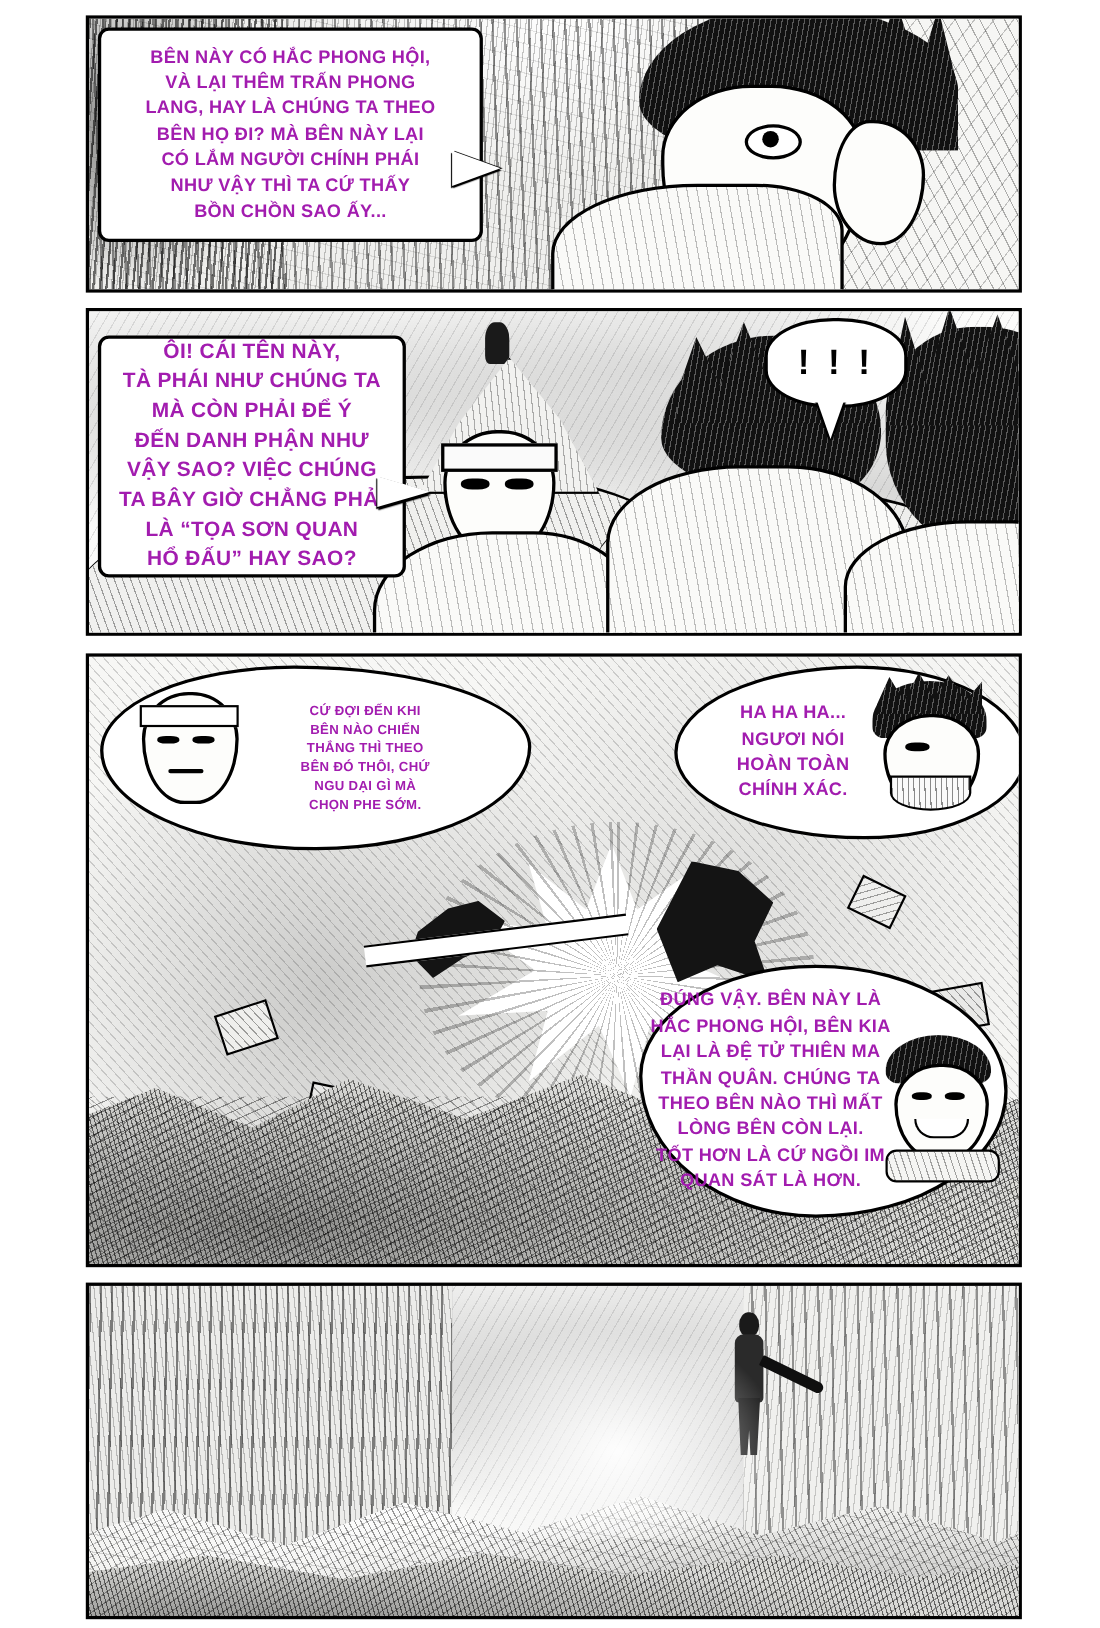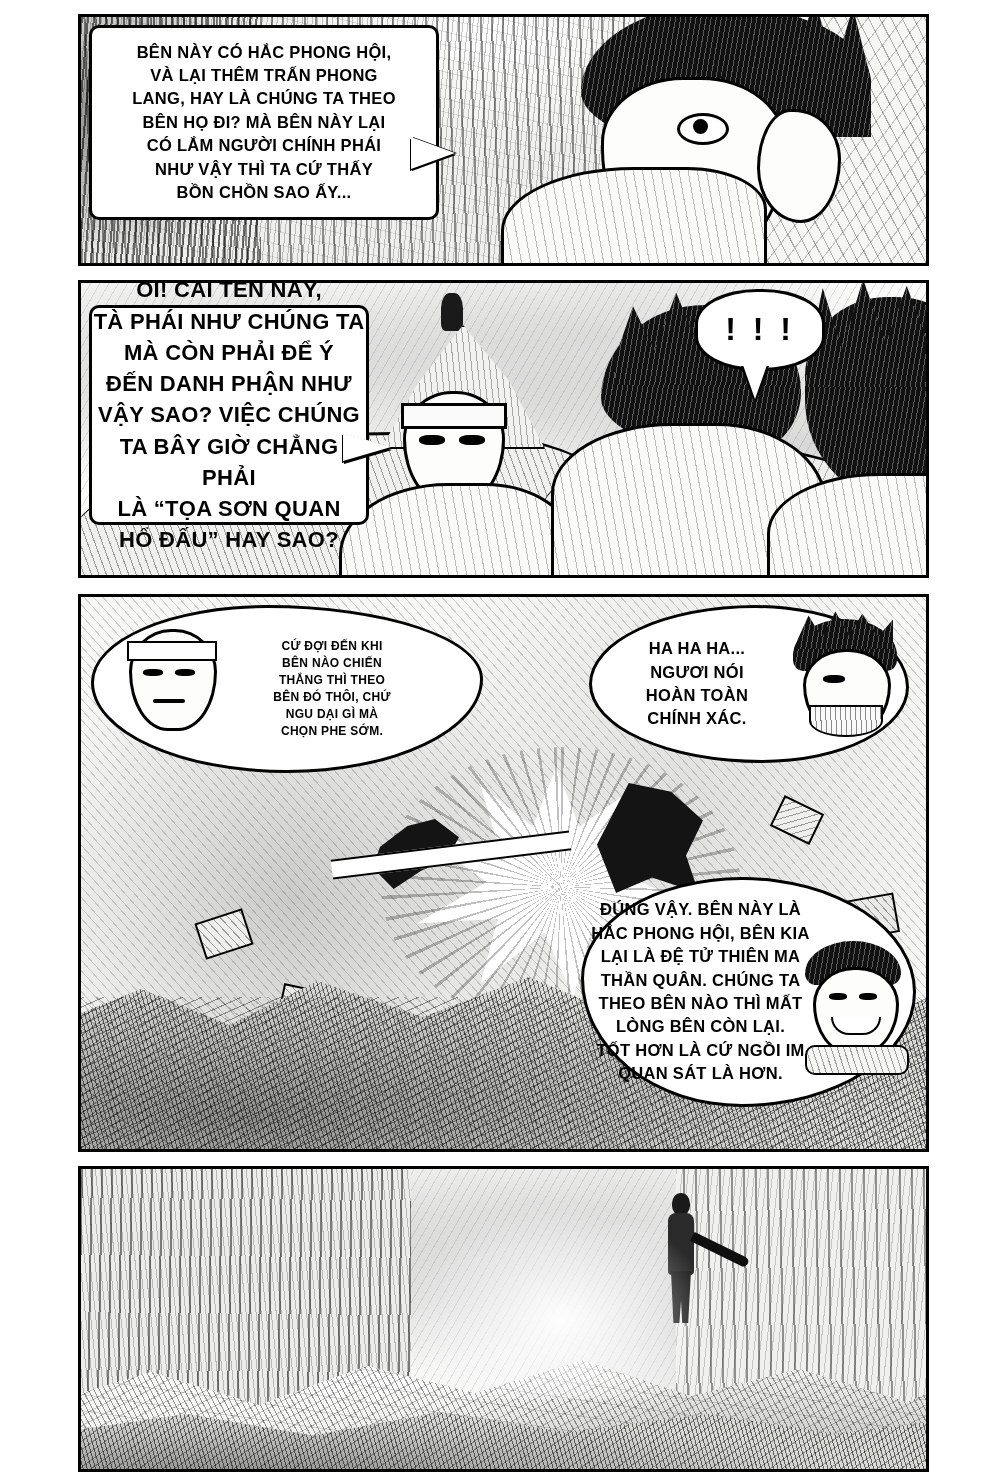--- a/index.html
+++ b/index.html
@@ -99,21 +99,21 @@
     align-items: center;
     justify-content: center;
     text-align: center;
     box-sizing: border-box;
   }
   .balloon-text {
     font-family: "Liberation Sans", sans-serif;
     font-weight: 700;
     letter-spacing: 0.3px;
     line-height: 1.42;
-    color: #000000;
+    color: #a21caf;
     white-space: pre-line;
     text-transform: uppercase;
   }
   .b-rect { border-radius: 10px; }
   .b-round { border-radius: 48% 48% 48% 48% / 42% 42% 42% 42%; }
   .b-blob1 { border-radius: 45% 55% 50% 50% / 46% 44% 56% 54%; }
   .b-blob2 { border-radius: 52% 48% 46% 54% / 50% 52% 48% 50%; }
   .b-blob3 { border-radius: 48% 52% 52% 48% / 44% 50% 50% 56%; }
   .head-oval {
     position: absolute;
@@ -209,21 +209,21 @@
       <div class="tex-hair" style="left:520px; top:22px; width:200px; height:150px; border-radius:52% 48% 30% 70% / 62% 58% 42% 38%;"></div>
       <div class="tex-hair" style="left:534px; top:6px; width:180px; height:96px; clip-path: polygon(0% 72%, 10% 18%, 22% 64%, 34% 4%, 46% 58%, 58% 10%, 72% 62%, 84% 20%, 100% 70%, 100% 100%, 0% 100%);"></div>
       <div class="cloak" style="left:470px; top:140px; width:270px; height:170px; border-radius:44% 40% 0 0 / 40% 46% 0 0;"></div>
 
       <div class="tex-hair" style="left:724px; top:14px; width:180px; height:210px; border-radius:48% 52% 36% 64% / 40% 46% 60% 54%;"></div>
       <div class="tex-hair" style="left:726px; top:-6px; width:175px; height:110px; clip-path: polygon(0% 78%, 9% 10%, 20% 66%, 32% 2%, 45% 60%, 57% 8%, 70% 64%, 83% 16%, 100% 74%, 100% 100%, 0% 100%);"></div>
       <div class="cloak" style="left:686px; top:190px; width:250px; height:120px; border-radius:44% 40% 0 0 / 48% 46% 0 0;"></div>
     </div>
 
     <div class="balloon b-rect" style="left:8px; top:22px; width:280px; height:220px;">
-      <div class="balloon-text" style="font-size:22px;">ÔI! CÁI TÊN NÀY,
+      <div class="balloon-text" style="font-size:19px;">ÔI! CÁI TÊN NÀY,
 TÀ PHÁI NHƯ CHÚNG TA
 MÀ CÒN PHẢI ĐỂ Ý
 ĐẾN DANH PHẬN NHƯ
 VẬY SAO? VIỆC CHÚNG
 TA BÂY GIỜ CHẲNG PHẢI
 LÀ “TỌA SƠN QUAN
 HỔ ĐẤU” HAY SAO?</div>
     </div>
     <div style="position:absolute; left:262px; top:150px; width:0; height:0; border-top:14px solid transparent; border-bottom:14px solid transparent; border-left:48px solid #fff; filter:drop-shadow(2px 1px 0 #000) drop-shadow(-1px 2px 0 #000);"></div>
 
@@ -271,21 +271,21 @@
 CHỌN PHE SỚM.</div>
     </div>
     <div style="position:absolute; left:38px; top:26px; width:104px; height:110px;">
       <div class="head-oval" style="left:10px; top:6px; width:82px; height:96px;"></div>
       <div style="position:absolute; left:8px; top:18px; width:86px; height:16px; background:#fff; border:2px solid #000;"></div>
       <div style="position:absolute; left:24px; top:46px; width:20px; height:7px; background:#000; border-radius:40%;"></div>
       <div style="position:absolute; left:56px; top:46px; width:20px; height:7px; background:#000; border-radius:40%;"></div>
       <div style="position:absolute; left:34px; top:76px; width:32px; height:4px; background:#000; border-radius:3px;"></div>
     </div>
 
-    <div class="balloon b-blob2" style="left:508px; top:8px; width:320px; height:158px;">
+    <div class="balloon b-blob2" style="left:532px; top:8px; width:320px; height:158px;">
       <div class="balloon-text" style="font-size:16.5px; padding-right:104px;">HA HA HA...
 NGƯƠI NÓI
 HOÀN TOÀN
 CHÍNH XÁC.</div>
     </div>
     <div style="position:absolute; left:706px; top:22px; width:116px; height:124px;">
       <div class="tex-hair" style="left:6px; top:0; width:104px; height:52px; border-radius:50% 50% 10% 10% / 70% 70% 20% 20%;"></div>
       <div class="tex-hair" style="left:10px; top:-10px; width:96px; height:40px; clip-path: polygon(0% 80%, 12% 16%, 26% 72%, 40% 6%, 54% 66%, 68% 12%, 84% 70%, 100% 26%, 100% 100%, 0% 100%);"></div>
       <div class="head-oval" style="left:16px; top:30px; width:82px; height:80px;"></div>
       <div style="position:absolute; left:36px; top:56px; width:22px; height:8px; background:#000; border-radius:40%;"></div>

